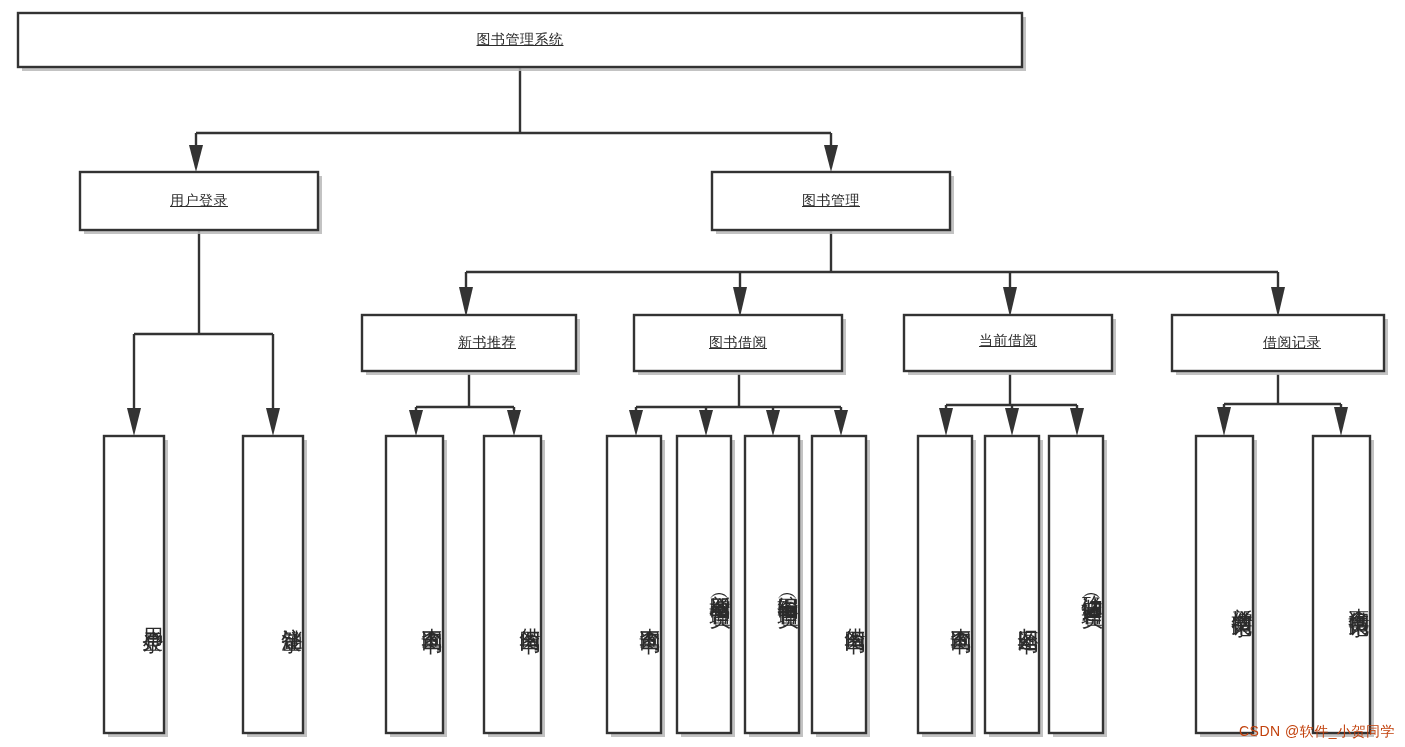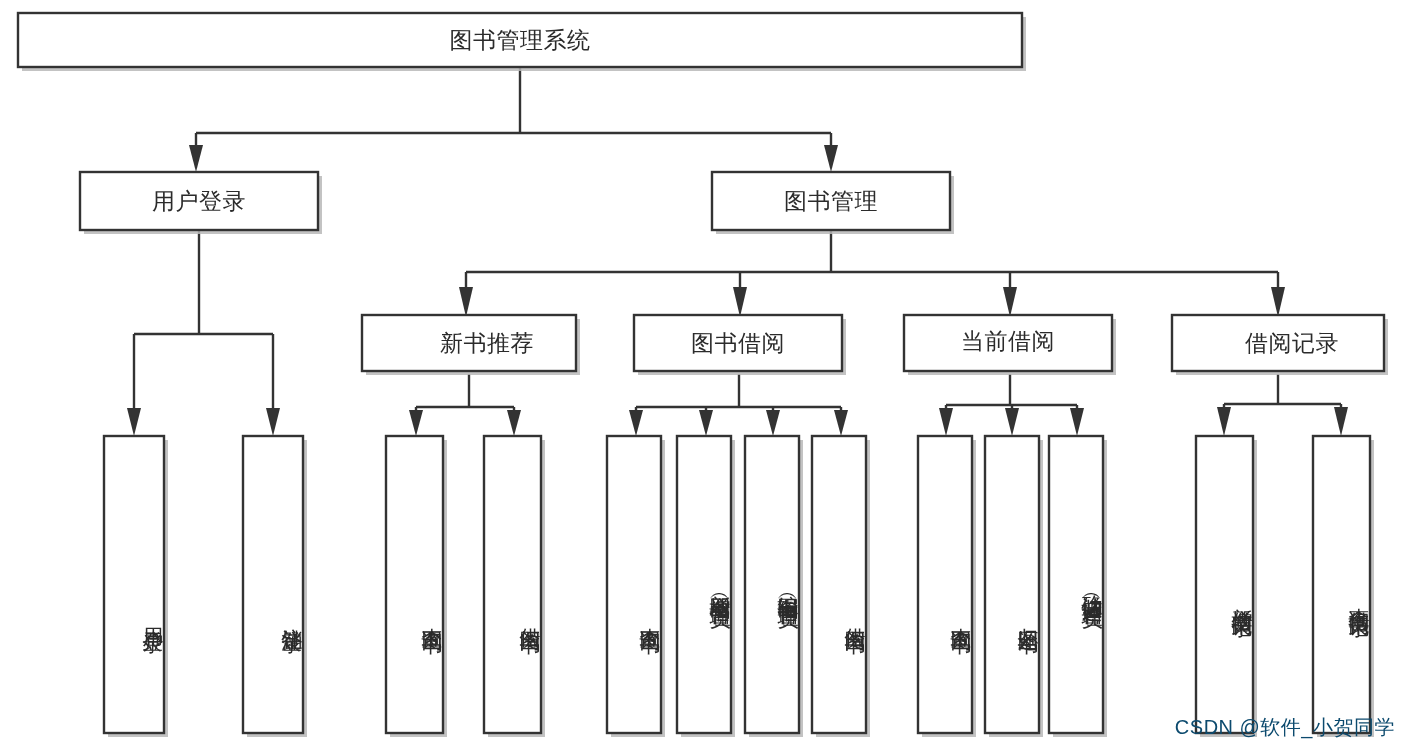--- a/index.html
+++ b/index.html
@@ -46,45 +46,46 @@
   .arrow-head {
     fill: #333333;
     stroke: none;
   }
   .node-label-h {
     position: absolute;
     display: flex;
     align-items: center;
     justify-content: center;
     color: #2b2b2b;
-    font-size: 23px;
+    font-size: 14px;
     letter-spacing: 0.5px;
     white-space: nowrap;
     pointer-events: none;
+    text-decoration: underline;
   }
   .node-label-v {
     position: absolute;
     display: flex;
     align-items: flex-start;
     justify-content: center;
     color: #2b2b2b;
     font-size: 21px;
     writing-mode: vertical-rl;
     text-orientation: upright;
     letter-spacing: 2px;
     line-height: 1;
     white-space: nowrap;
     pointer-events: none;
   }
   #watermark {
     position: absolute;
     right: 10px;
     bottom: 6px;
-    color: #0c4a6e;
-    font-size: 20px;
+    color: #c2410c;
+    font-size: 14px;
     letter-spacing: 0.5px;
     white-space: nowrap;
   }
 </style>
 </head>
 <body>
 
 <div id="diagram-root">
 
   <svg id="flow" viewBox="0 0 1405 747">

